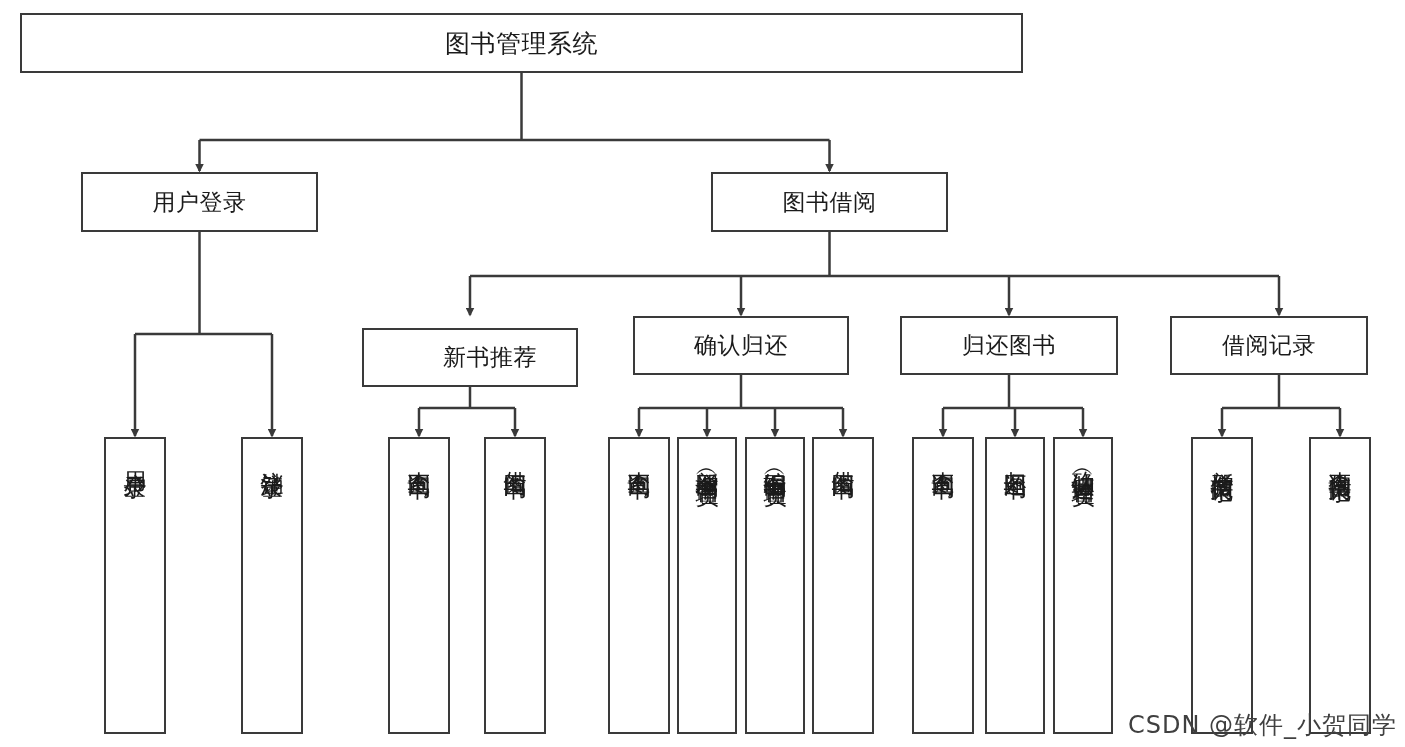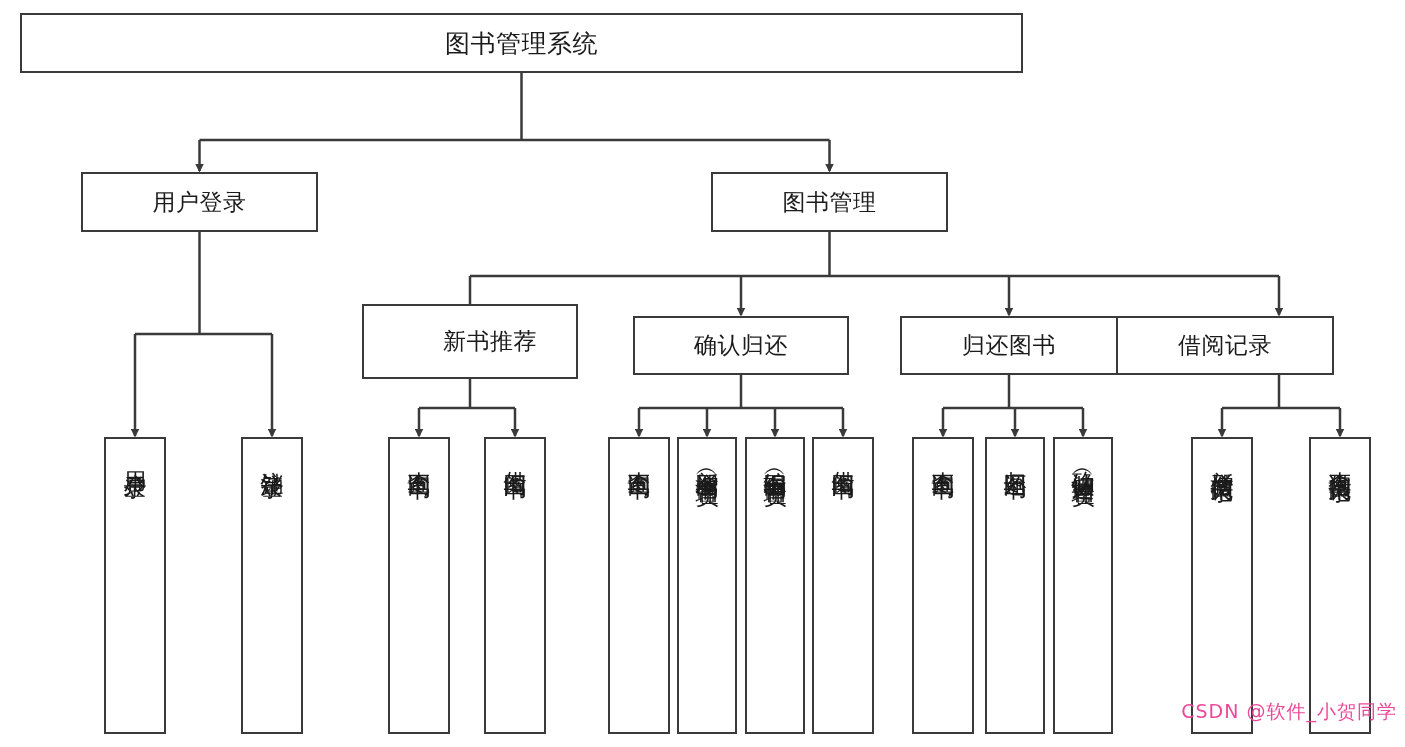--- a/index.html
+++ b/index.html
@@ -60,23 +60,23 @@
     writing-mode: vertical-rl;
     text-orientation: upright;
     font-size: 23px;
     line-height: 1.08;
     letter-spacing: 2px;
     white-space: nowrap;
   }
   .watermark {
     position: absolute;
     right: 8px;
-    bottom: 22px;
-    font-size: 19px;
-    color: #ec4899;
+    bottom: 6px;
+    font-size: 24px;
+    color: #404040;
     letter-spacing: 1px;
     white-space: nowrap;
     pointer-events: none;
   }
 </style>
 </head>
 <body>
 
 <div id="diagram-root">
   <svg id="edge-layer" viewBox="0 0 1405 747" width="1405" height="747" xmlns="http://www.w3.org/2000/svg">
@@ -123,32 +123,32 @@
   </svg>
 
   <div id="node-layer">
       <div class="node root" style="left: 20px; top: 13px; width: 1003px; height: 60px;">
         <span class="node-label">图书管理系统</span>
       </div>
       <div class="node branch" style="left: 81px; top: 172px; width: 237px; height: 60px;">
         <span class="node-label">用户登录</span>
       </div>
       <div class="node branch" style="left: 711px; top: 172px; width: 237px; height: 60px;">
-        <span class="node-label">图书管理</span>
+        <span class="node-label">图书借阅</span>
       </div>
-      <div class="node branch" style="left: 362px; top: 304px; width: 216px; height: 75px; padding-left: 40px;">
+      <div class="node branch" style="left: 362px; top: 328px; width: 216px; height: 59px; padding-left: 40px;">
         <span class="node-label">新书推荐</span>
       </div>
       <div class="node branch" style="left: 633px; top: 316px; width: 216px; height: 59px;">
         <span class="node-label">确认归还</span>
       </div>
       <div class="node branch" style="left: 900px; top: 316px; width: 218px; height: 59px;">
         <span class="node-label">归还图书</span>
       </div>
-      <div class="node branch" style="left: 1116px; top: 316px; width: 218px; height: 59px;">
+      <div class="node branch" style="left: 1170px; top: 316px; width: 198px; height: 59px;">
         <span class="node-label">借阅记录</span>
       </div>
       <div class="node leaf" style="left: 104px; top: 437px; width: 62px; height: 297px;">
         <span class="node-label">用户登录</span>
       </div>
       <div class="node leaf" style="left: 241px; top: 437px; width: 62px; height: 297px;">
         <span class="node-label">注销登录</span>
       </div>
       <div class="node leaf" style="left: 388px; top: 437px; width: 62px; height: 297px;">
         <span class="node-label">查询图书</span>

